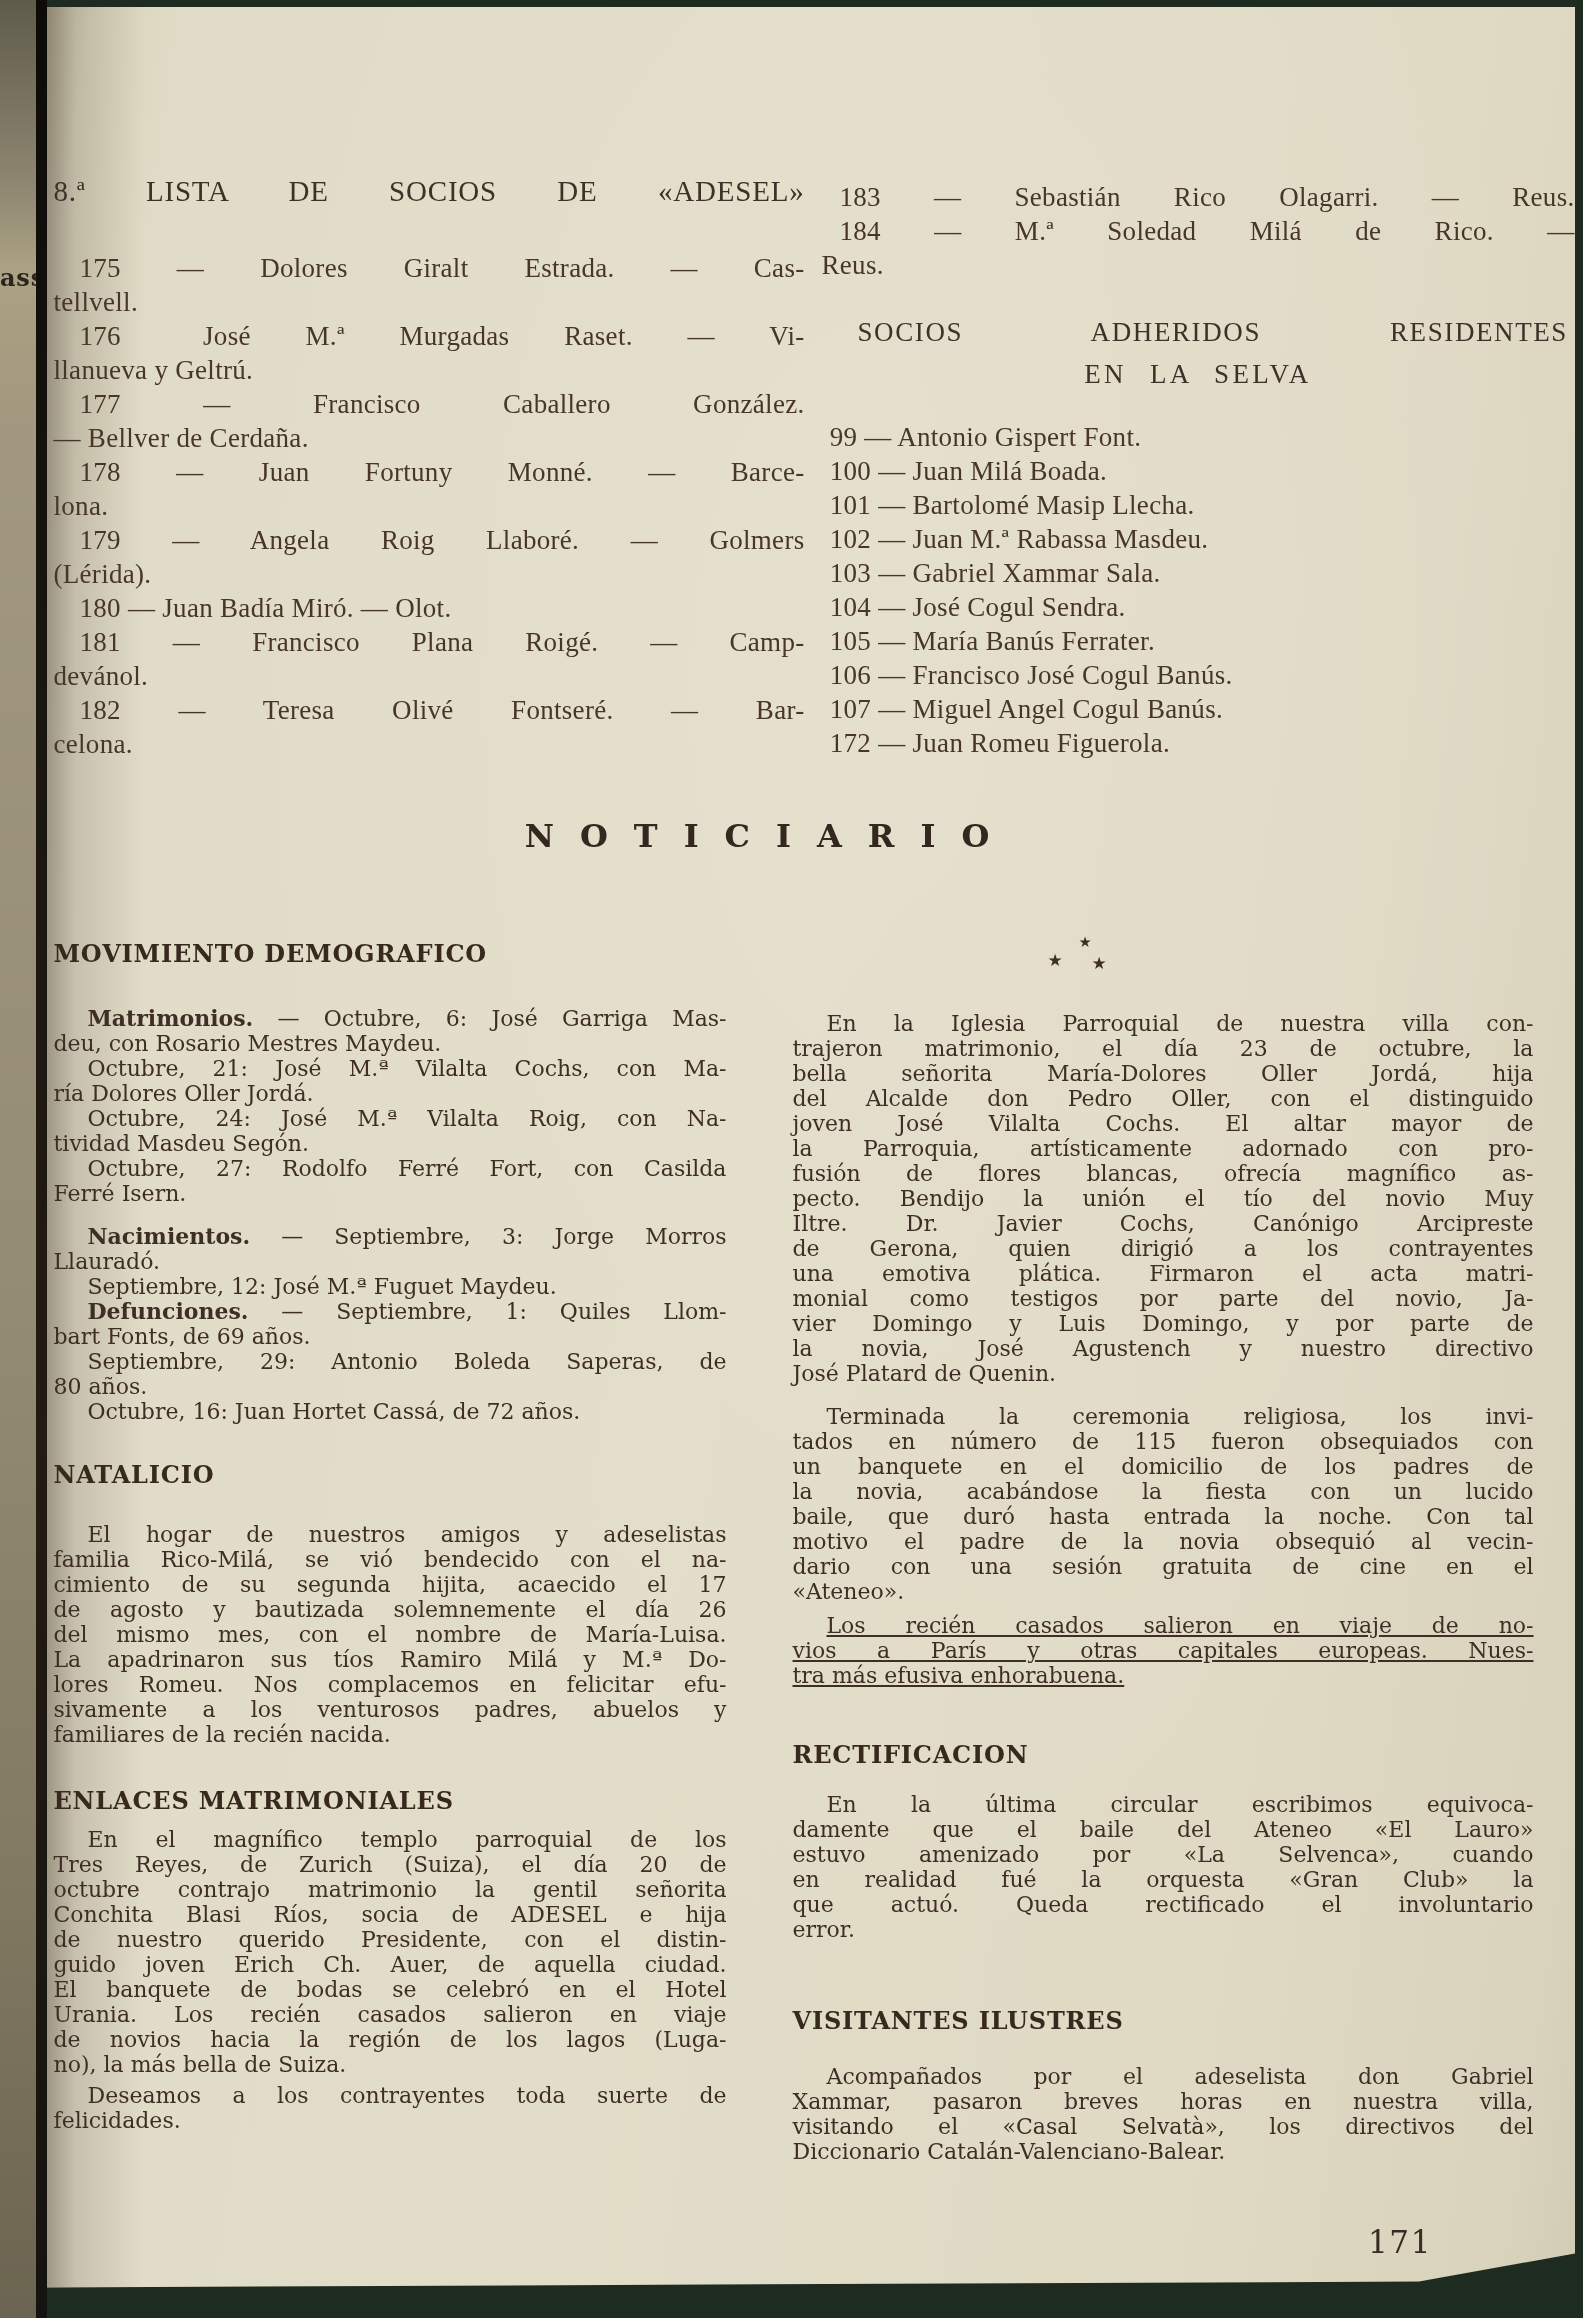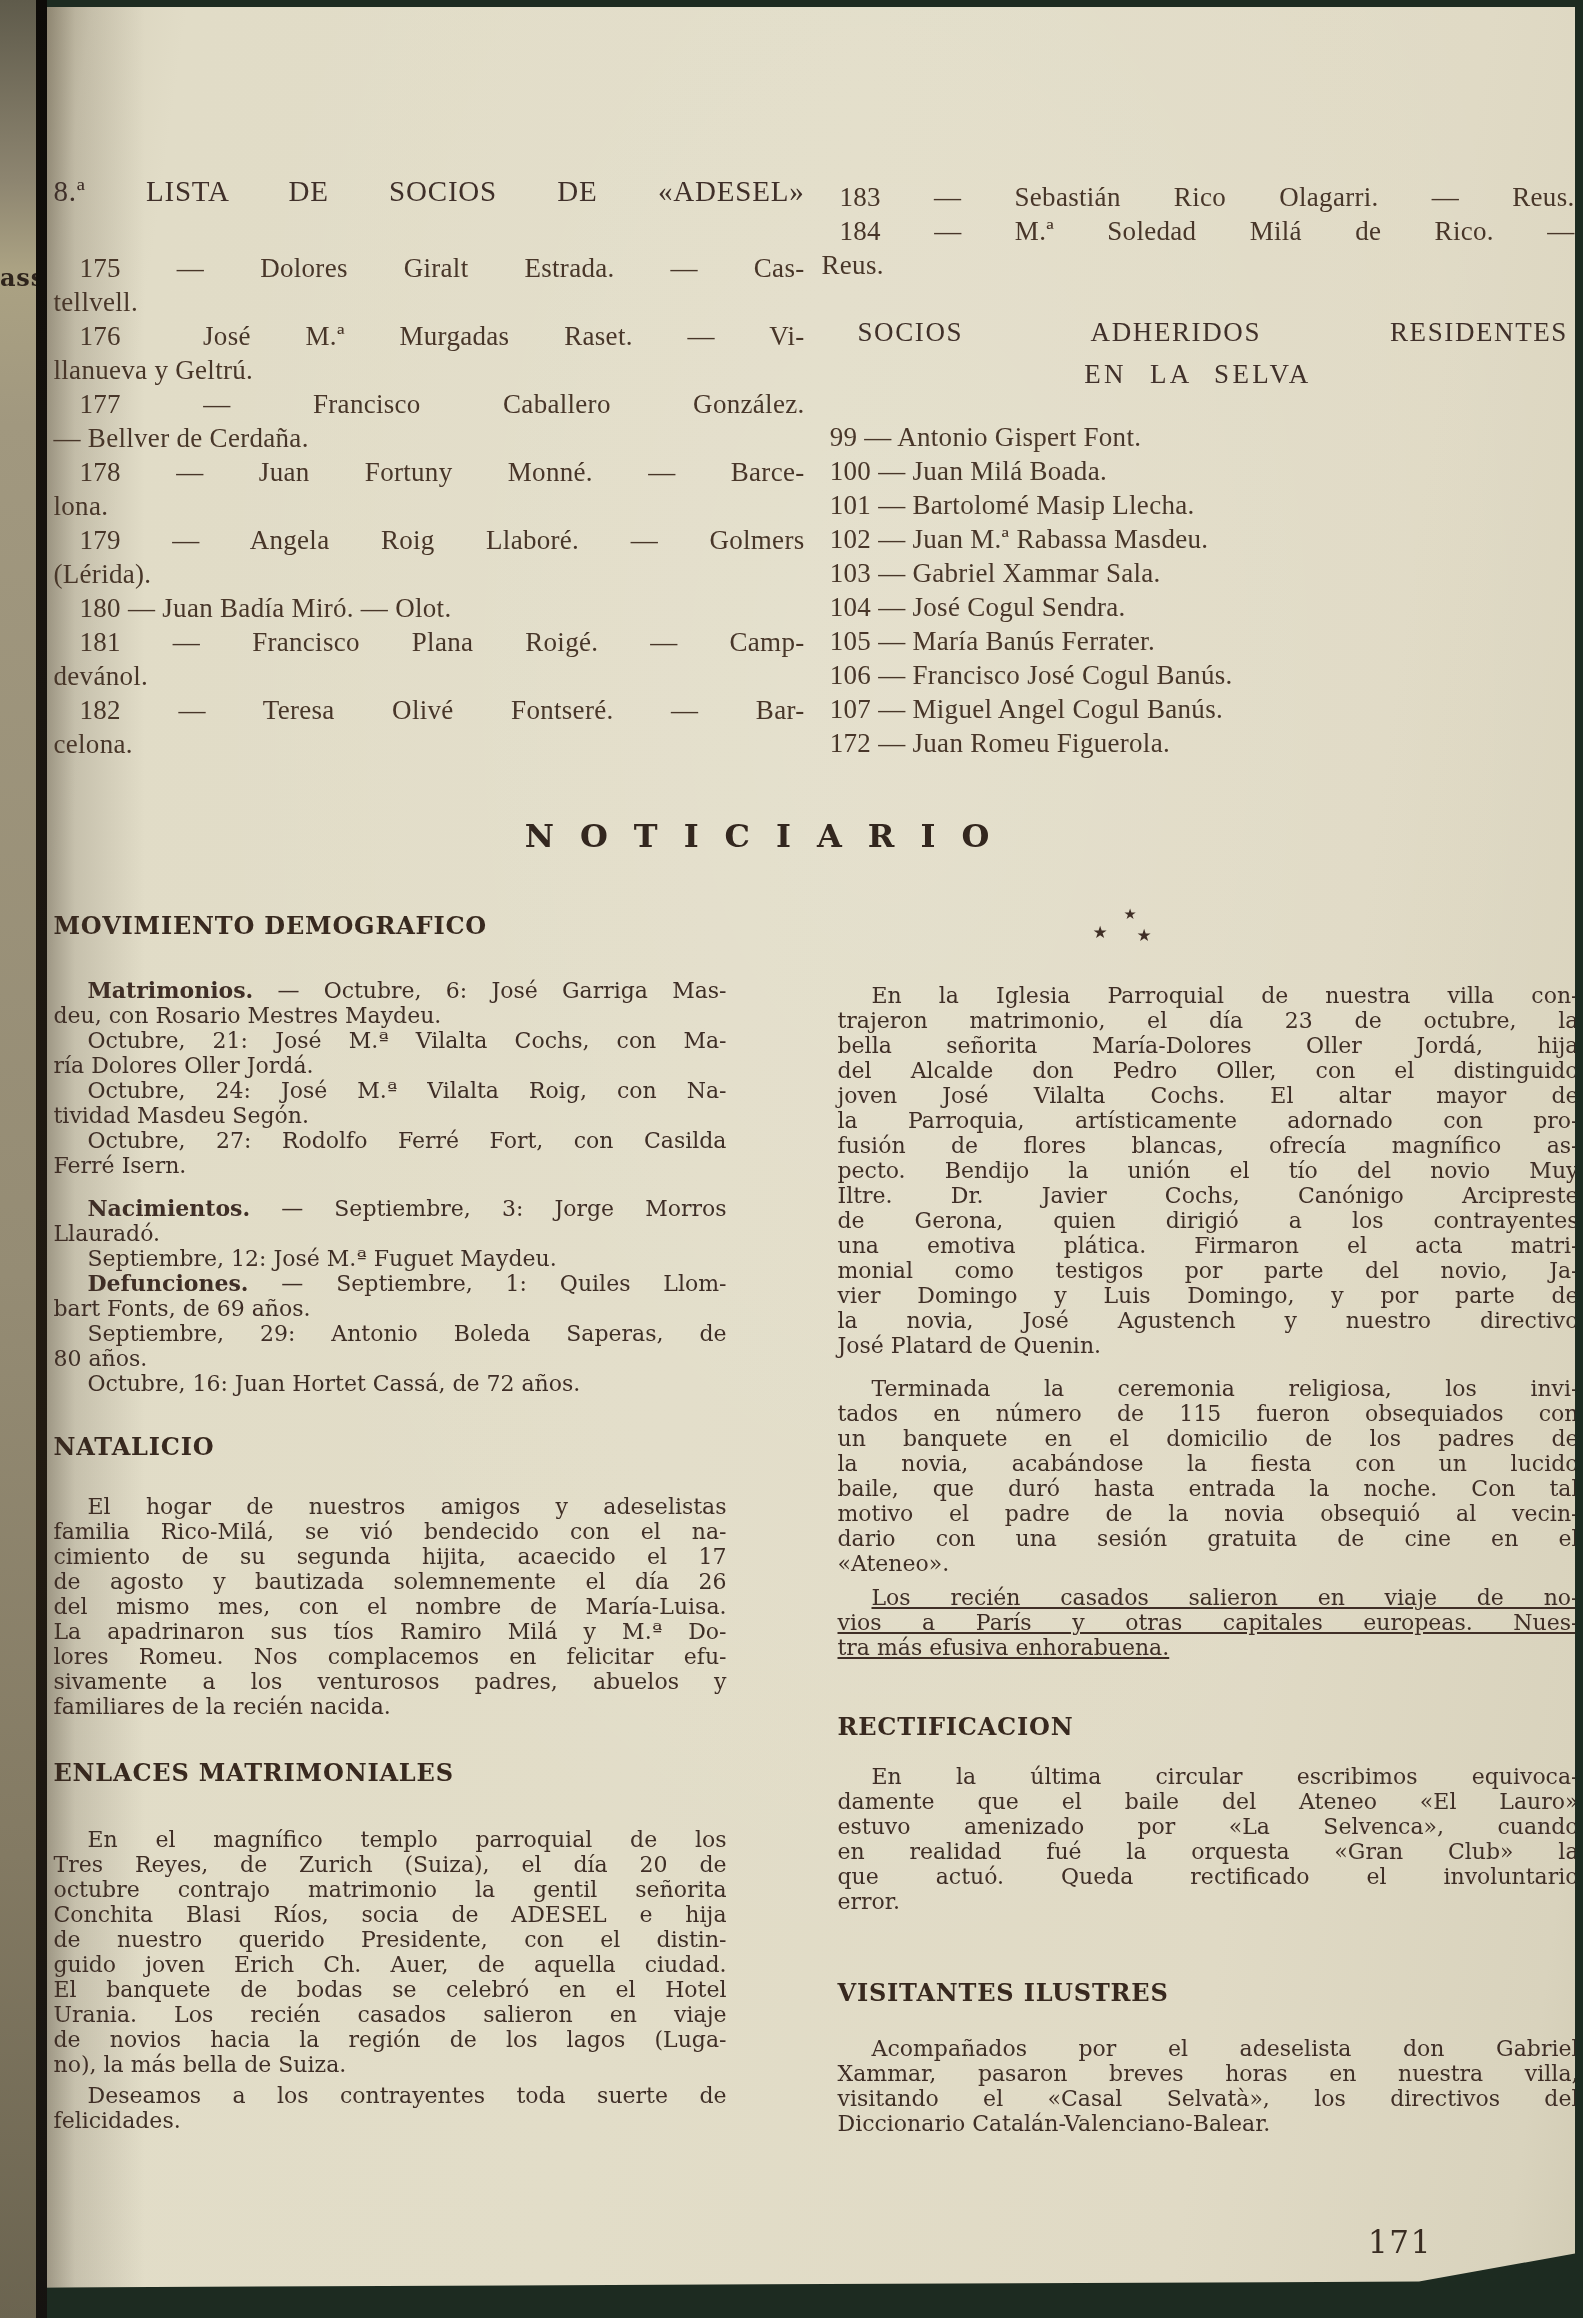--- a/index.html
+++ b/index.html
@@ -60,28 +60,28 @@
   }
   .adh-list{margin-top:24.5px;}
   
   .noticiario{
     position:absolute;top:805px;left:-41px;width:100%;text-align:center;
     font-family:"DejaVu Serif",serif;font-weight:700;font-size:32px;line-height:49px;
     letter-spacing:26px;color:#33271f;
   }
   
   .body-section{
-    position:absolute;left:6.5px;top:904px;width:1515px;
-    display:grid;grid-template-columns:673px 741px;column-gap:111px;
+    position:absolute;left:6.5px;top:932px;width:1515px;
+    display:grid;grid-template-columns:673px 741px;column-gap:66px;
   }
   .body{font-family:"DejaVu Serif",serif;font-size:22px;line-height:25px;color:#3f2e26;}
   .bhead{font-weight:700;font-size:24px;line-height:29px;letter-spacing:0.8px;color:#38291f;}
   .bhead.first{margin-bottom:38px;}
   .h-natalicio{margin:36px 0 33px;}
-  .h-enlaces{margin:39px 0 40px;}
+  .h-enlaces{margin:39px 0 12px;}
   .h-rect{margin:52px 0 23px;}
   .h-visit{margin:64px 0 29px;}
   .para .tline:first-child{text-indent:34px;}
   .mt8{margin-top:6.5px;}
   .mt12{margin-top:9.8px;text-decoration:underline;}
   .mt22{margin-top:18px;}
   
   .star-orn{position:relative;height:41px;width:78px;margin:0 0 31px 255px;font-size:17px;color:#3f2e26;}
   .star-orn span{position:absolute;line-height:1;}
   .star-orn .s1{left:31px;top:-3.3px;font-size:14.7px;}

